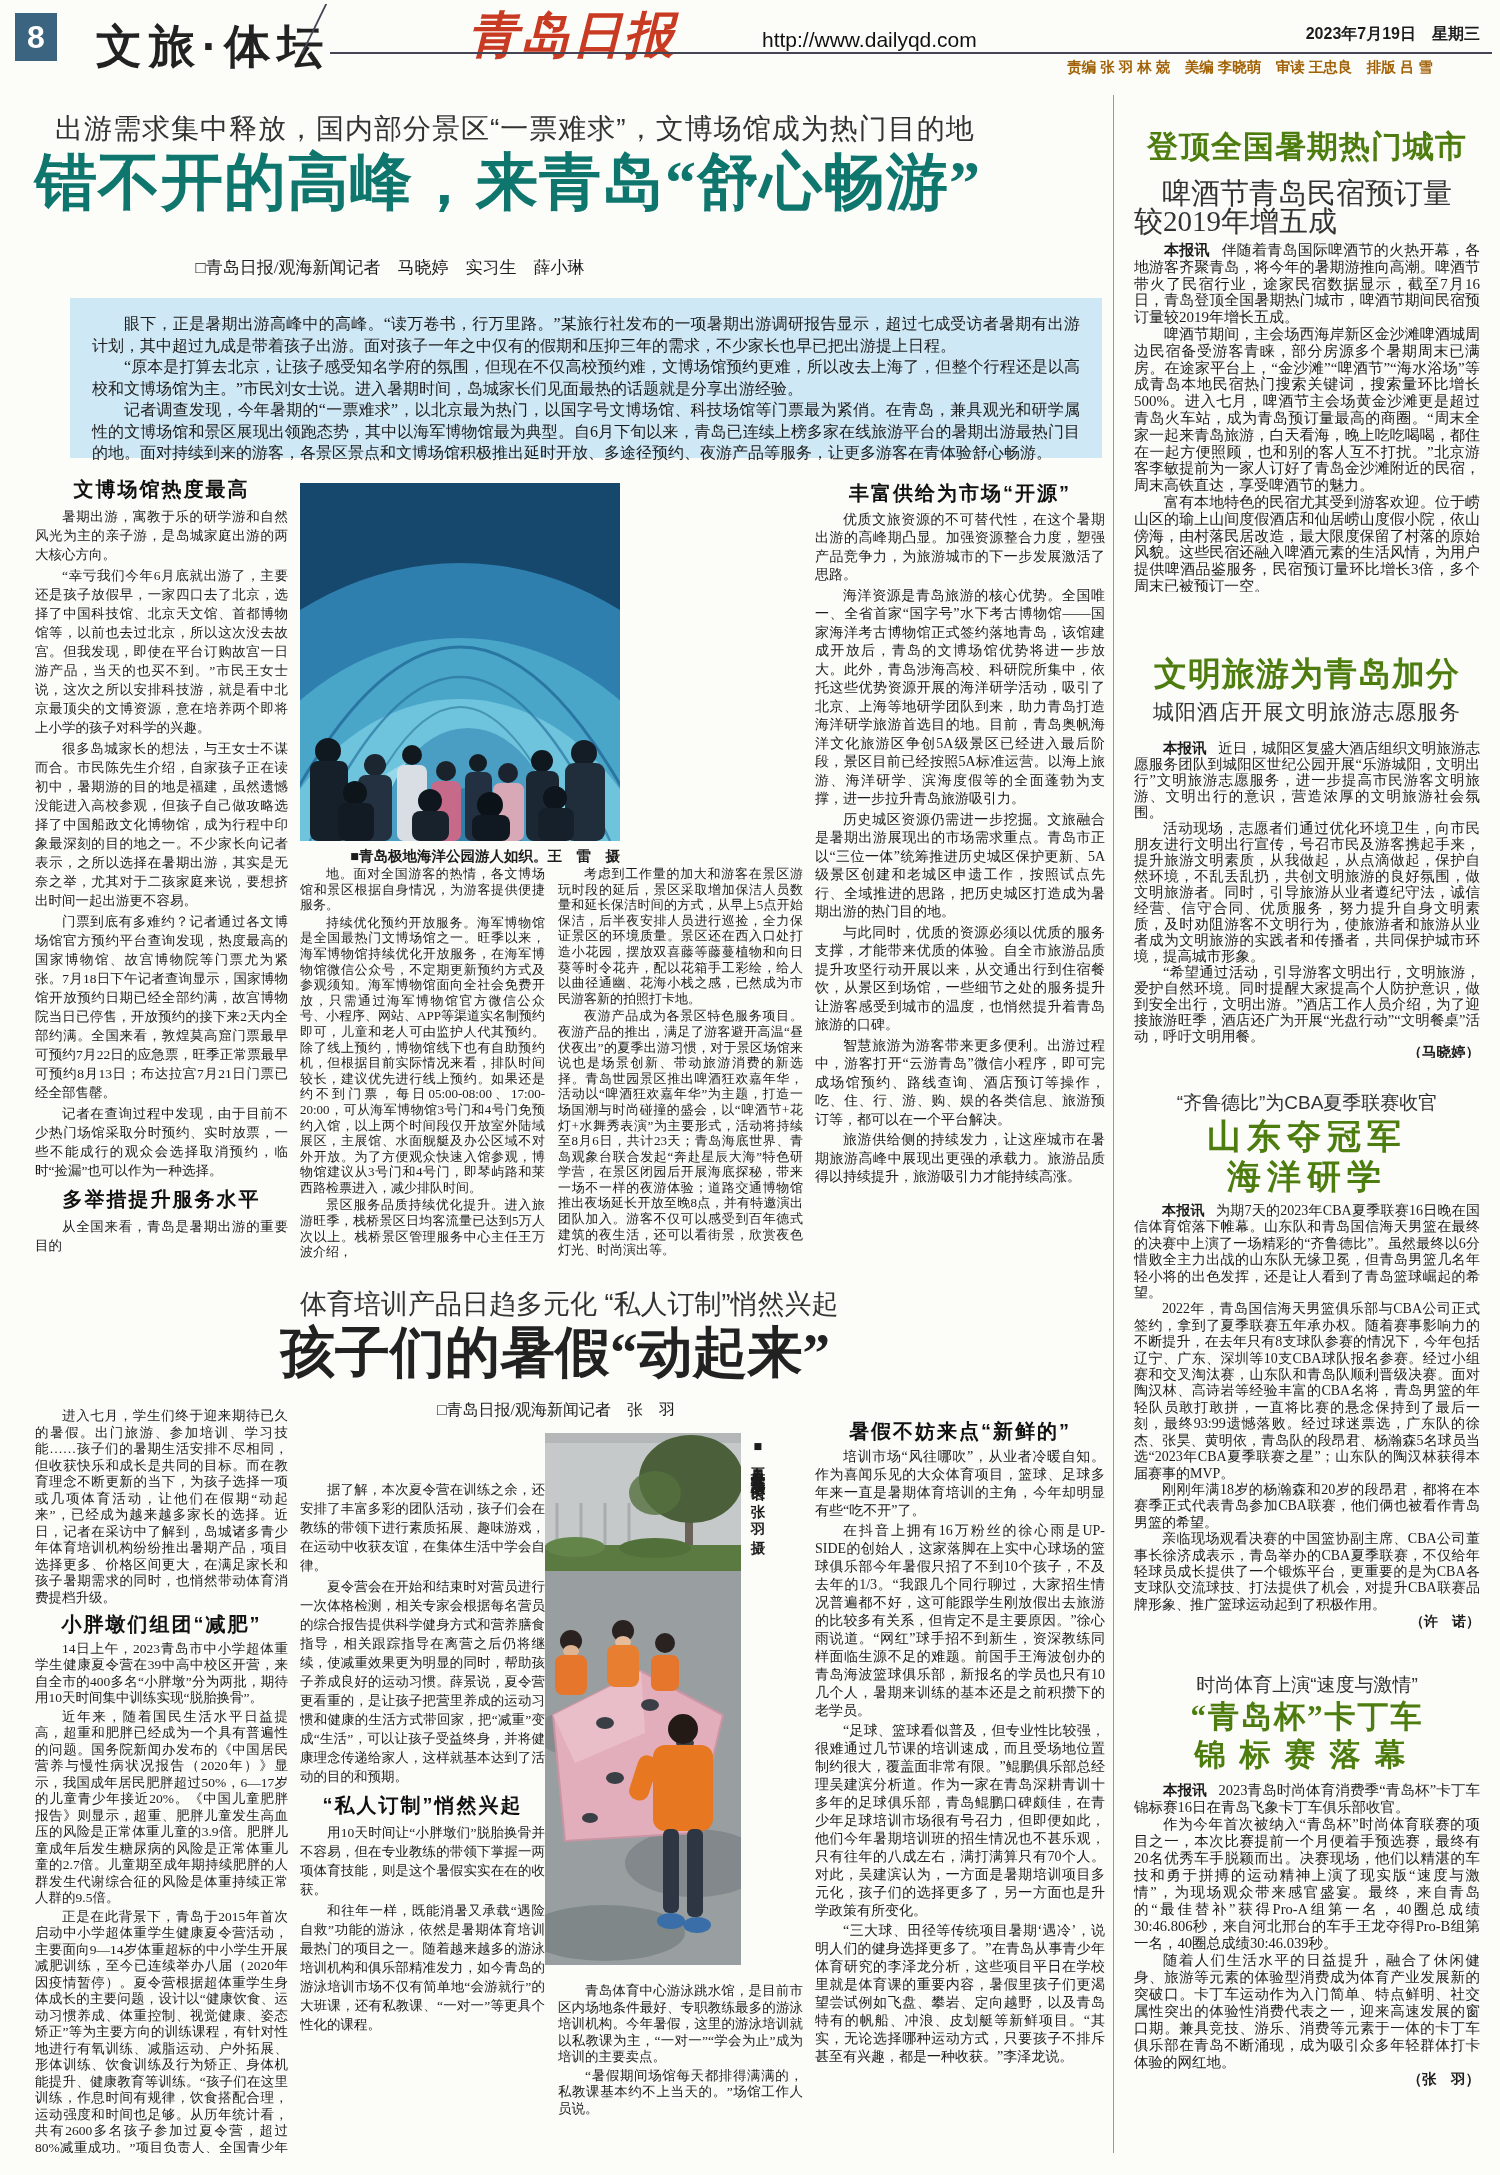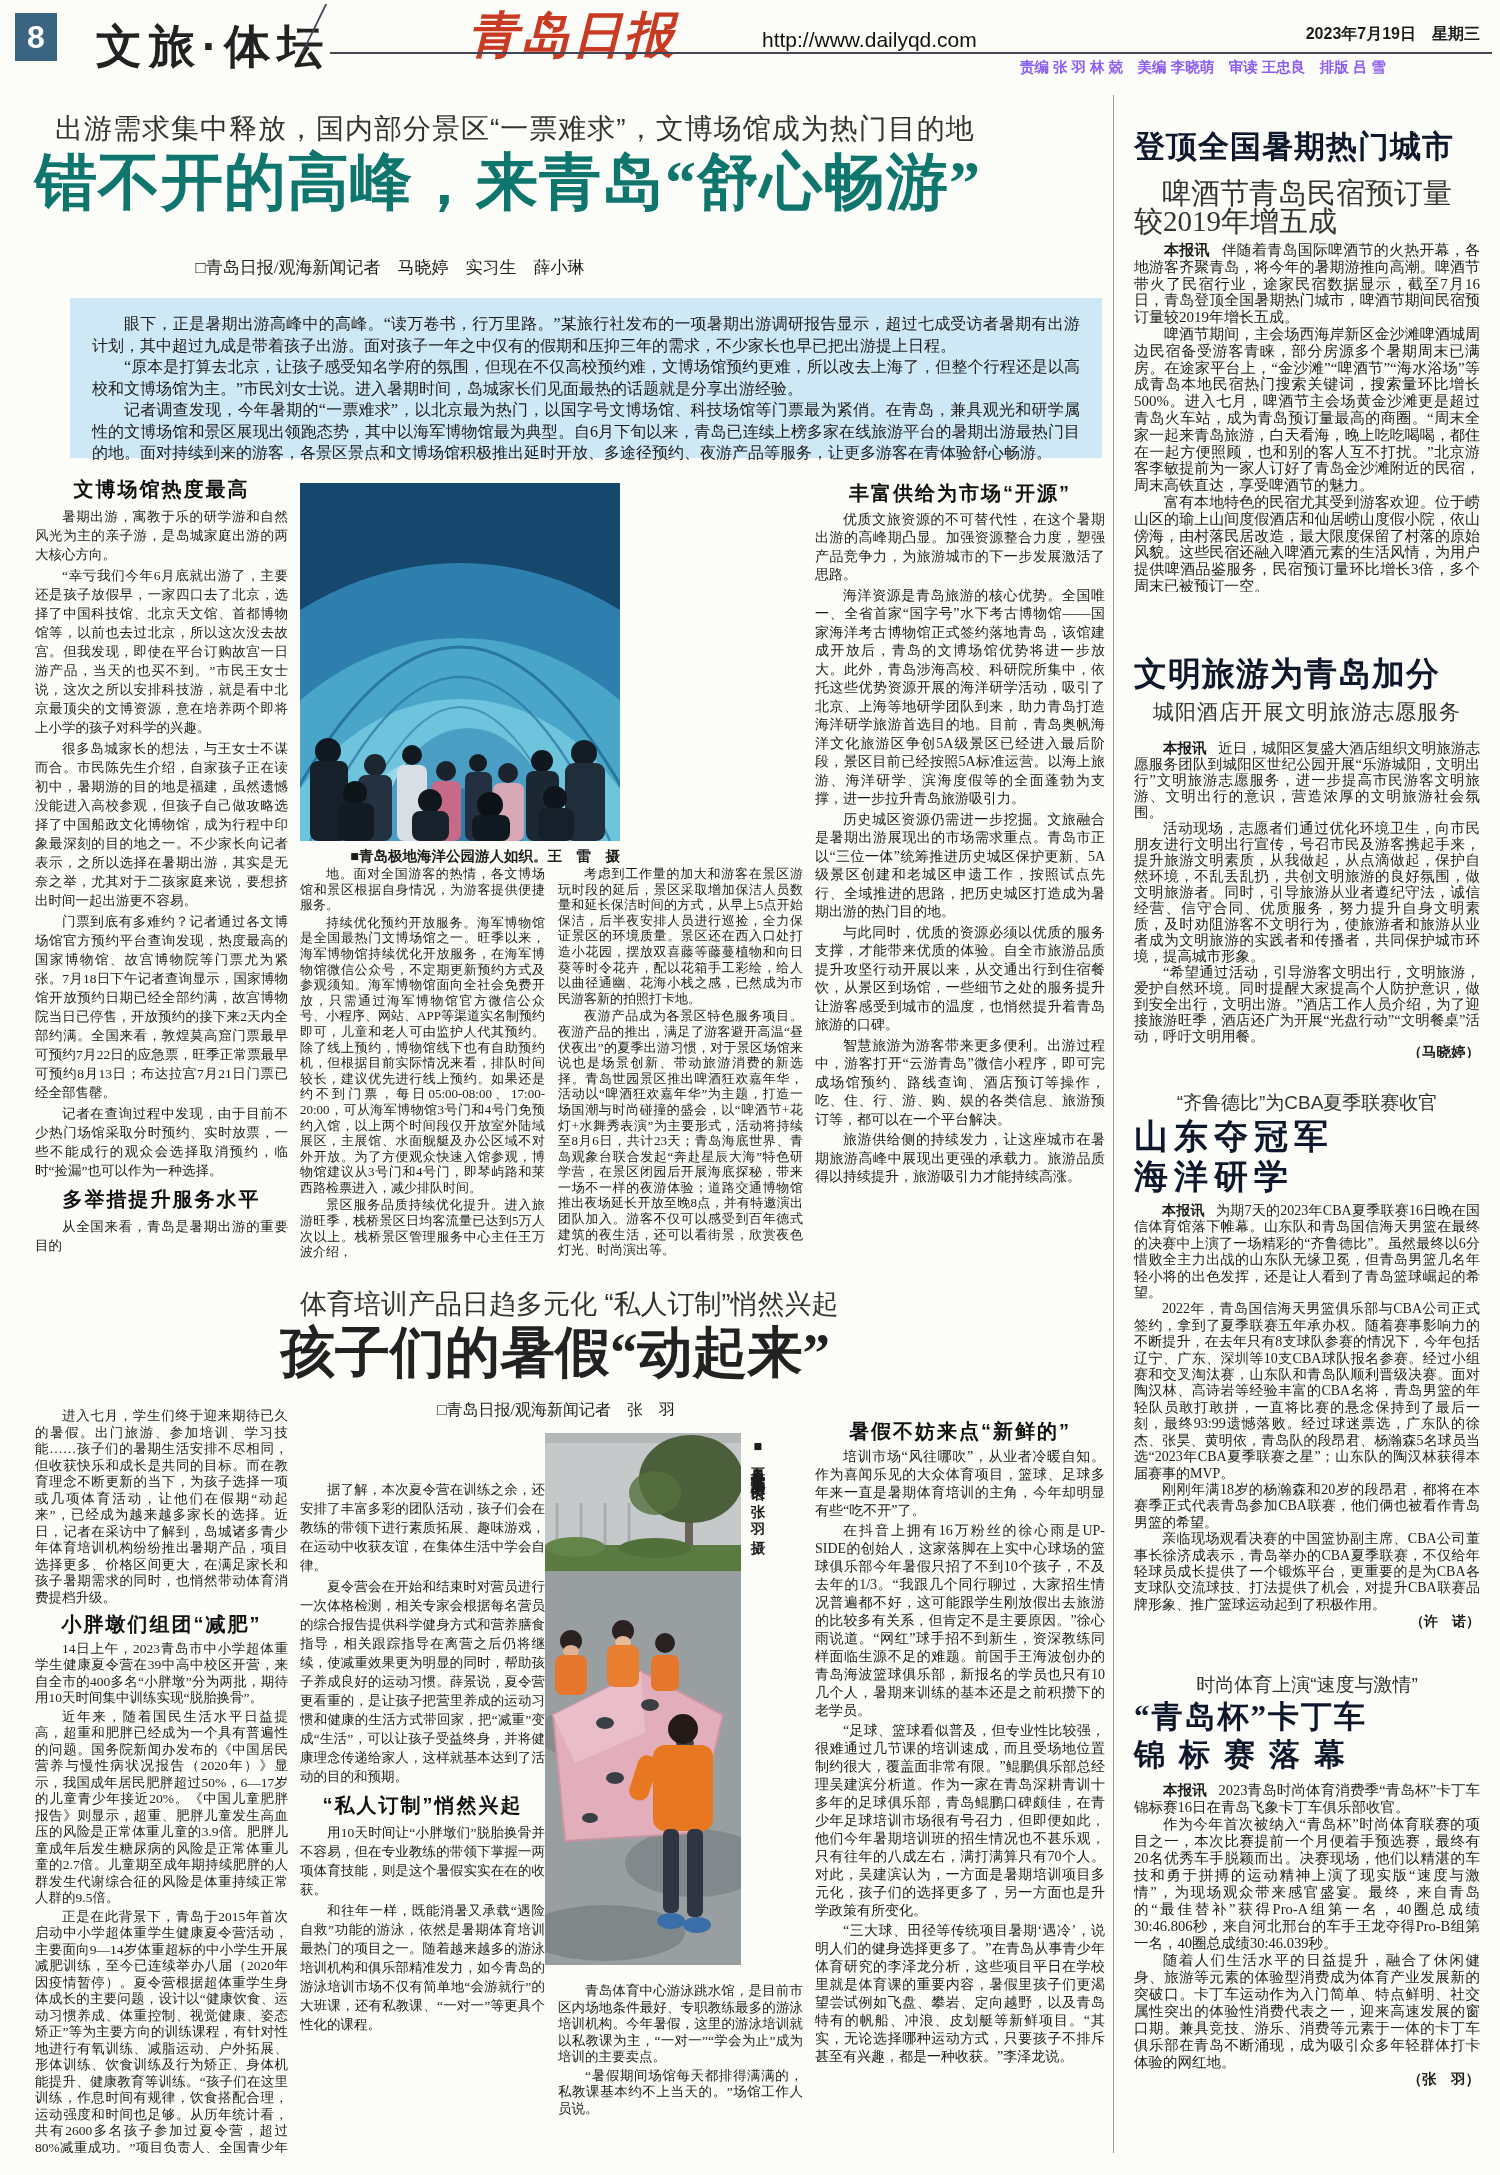--- a/index.html
+++ b/index.html
@@ -10,22 +10,22 @@
   .pagenum{left:15px;top:13px;width:42px;height:48px;background:#3a6480;color:#fff;
            font-family:"Liberation Sans",sans-serif;font-weight:bold;font-size:32px;
            display:flex;align-items:center;justify-content:center;}
   .section-title{left:96px;top:16px;font-family:"Liberation Sans",sans-serif;font-weight:bold;
            font-size:46px;letter-spacing:7px;color:#222;}
   .masthead{left:468px;top:2px;font-size:50px;color:#c93a22;font-weight:bold;
            font-style:italic;letter-spacing:2px;}
   .site-url{left:762px;top:28px;font-family:"Liberation Sans",sans-serif;font-size:21px;color:#111;}
   .issue-date{left:1240px;top:24px;width:240px;text-align:right;font-family:"Liberation Sans",sans-serif;
            font-size:16px;font-weight:bold;}
-  .editors{left:1020px;top:58px;width:460px;text-align:left;font-family:"Liberation Sans",sans-serif;
-           font-size:14.5px;font-weight:bold;color:#8b5cf6;}
+  .editors{left:1020px;top:58px;width:460px;text-align:center;font-family:"Liberation Sans",sans-serif;
+           font-size:14.5px;font-weight:bold;color:#a16207;}
   
   .kicker{left:55px;top:110px;width:1050px;font-family:"Liberation Sans",sans-serif;
           font-size:28px;letter-spacing:1px;color:#333;white-space:nowrap;}
   .headline{left:35px;top:140px;width:1070px;text-align:left;font-size:62px;font-weight:bold;
           letter-spacing:1px;white-space:nowrap;color:#0f766e;}
   .byline{left:50px;top:256px;width:680px;text-align:center;font-size:17px;}
   .leadbox{left:70px;top:298px;width:1032px;height:160px;background:#cfe8f5;
           box-sizing:border-box;padding:15px 22px 0 22px;font-size:16px;line-height:21.5px;
           text-align:justify;}
   .leadbox p{margin:0;text-indent:2em;}
@@ -49,21 +49,21 @@
   .s-col1{left:35px;top:1408px;width:253px;height:745px;font-size:13.5px;line-height:16.5px;}
   .s-col2{left:300px;top:1480px;width:245px;height:706px;font-size:13.5px;line-height:19px;}
   .s-col3{left:558px;top:1983px;width:245px;height:170px;font-size:13.5px;line-height:16.5px;}
   .s-col4{left:815px;top:1412px;width:290px;height:740px;font-size:14px;line-height:18px;}
   .photo2{left:545px;top:1433px;width:196px;height:532px;}
   .caption2{left:748px;top:1438px;height:524px;writing-mode:vertical-rl;
           font-family:"Liberation Sans",sans-serif;font-weight:bold;font-size:14.5px;letter-spacing:2px;}
   
   .vrule{left:1113px;top:95px;width:1px;height:2058px;background:#9a9a9a;}
   .sb{left:1134px;width:346px;}
-  .sb-title{font-size:31px;font-weight:bold;text-align:left;letter-spacing:1px;color:#0f172a;}
+  .sb-title{font-size:31px;font-weight:bold;text-align:center;letter-spacing:1px;color:#4d7c0f;}
   .sb-sub{font-size:29px;color:#333;}
   .sb-kicker{font-family:"Liberation Sans",sans-serif;font-size:19px;text-align:center;color:#333;}
   .sb-body{text-align:justify;overflow:hidden;}
   .sb-body p{margin:0;text-indent:2em;}
   .lede{font-family:"Liberation Sans",sans-serif;font-weight:bold;margin-right:0.8em;}
   .sign{text-align:right;font-weight:bold;font-family:"Liberation Sans",sans-serif;text-indent:0 !important;}
   .hairline{background:#445;}
 </style>
 </head>
 <body>

